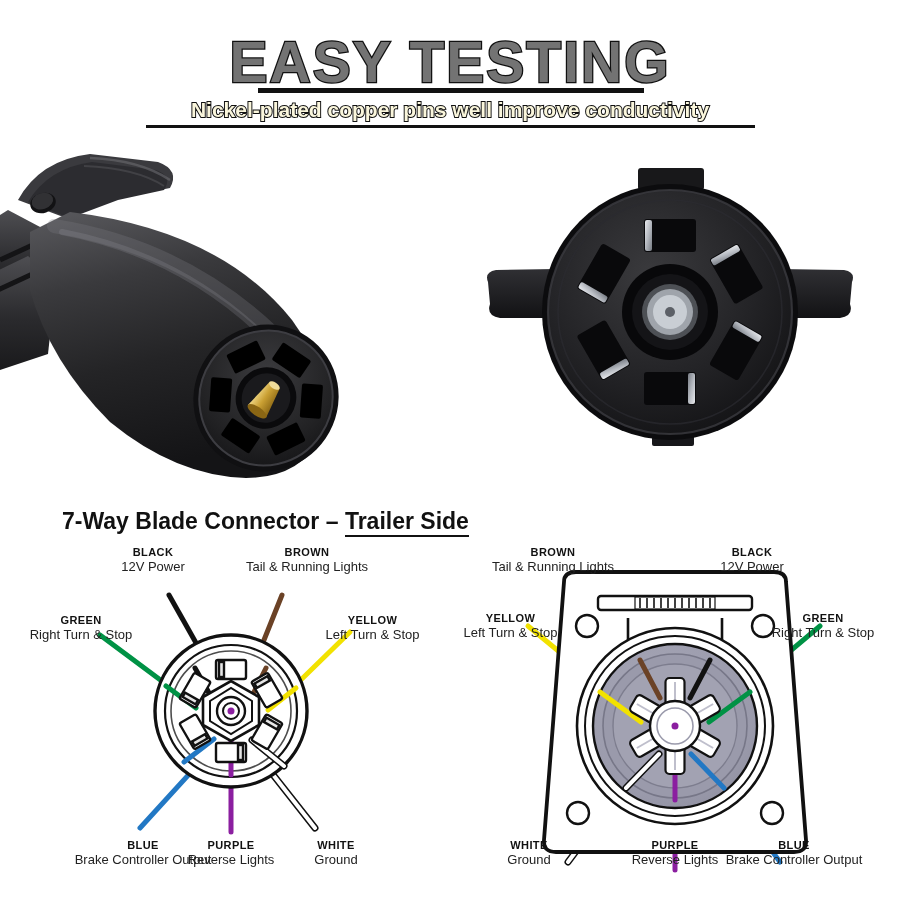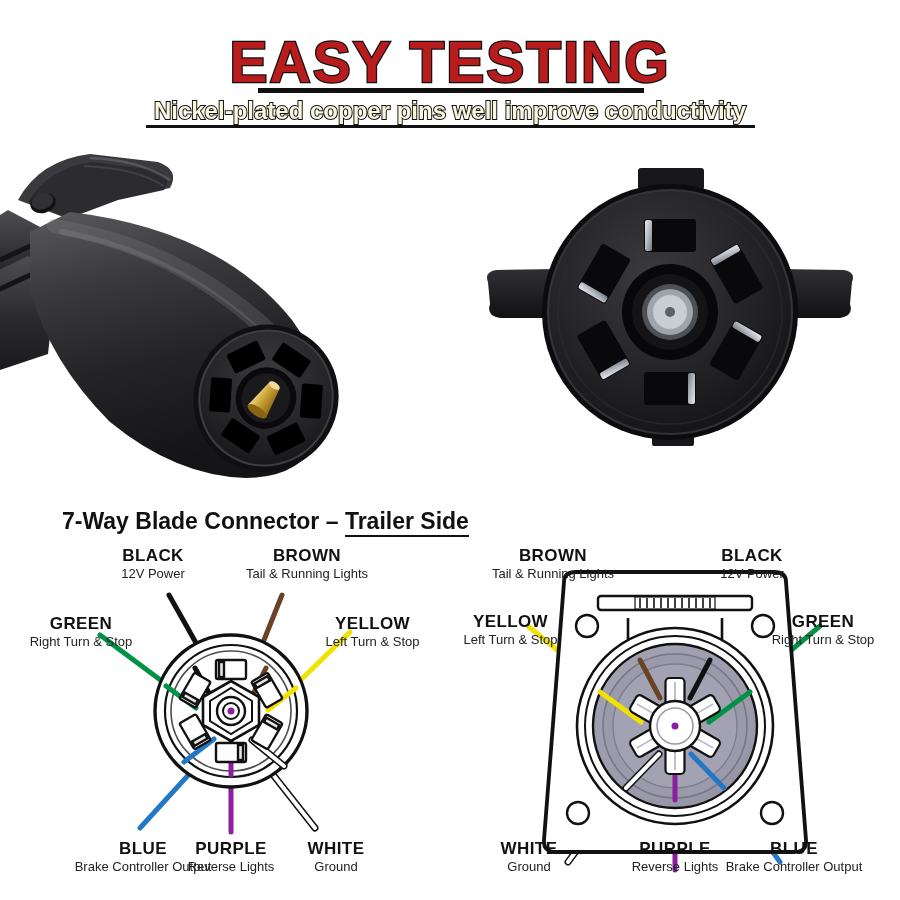--- a/index.html
+++ b/index.html
@@ -5,29 +5,29 @@
   html,body{margin:0;padding:0;background:#fff;}
   body{width:900px;height:900px;overflow:hidden;
        font-family:"Liberation Sans","DejaVu Sans",sans-serif;color:#111;}
   .page{position:relative;width:900px;height:900px;background:#fff;}
 
   
   .header{position:absolute;left:0;top:0;width:900px;height:132px;}
   .title{
     position:absolute;left:0;top:34px;width:900px;text-align:center;
     font-size:57px;font-weight:bold;letter-spacing:2px;line-height:1;
-    color:#b91c1c;
+    color:#737373;
     -webkit-text-stroke:2.5px #111;
     paint-order:stroke fill;
     font-family:"Liberation Sans","DejaVu Sans",sans-serif;
   }
   .title-rule{position:absolute;left:258px;top:88px;width:386px;height:5px;background:#111;}
   .subtitle{
     position:absolute;left:0;top:99px;width:900px;text-align:center;
-    font-size:24px;font-weight:bold;line-height:1;
+    font-size:21px;font-weight:bold;line-height:1;
     color:#faf6dc;-webkit-text-stroke:2px #111;paint-order:stroke fill;
   }
   .sub-rule{position:absolute;left:146px;top:125px;width:609px;height:3px;background:#111;}
 
   
   .photos{position:absolute;left:0;top:132px;width:900px;height:362px;}
 
   .plugPhoto{position:absolute;left:-30px;top:8px;width:420px;height:350px;}
   .sockPhoto{position:absolute;left:470px;top:30px;width:400px;height:300px;}
 
@@ -38,21 +38,21 @@
   .capRight{left:468px;}
 
   
   .diagrams{position:absolute;left:0;top:540px;width:900px;height:360px;}
   .diagram{position:absolute;top:0;width:450px;height:360px;}
   .dgLeft{left:0;}
   .dgRight{left:450px;}
   .diagram svg{position:absolute;left:0;top:0;}
 
   .lblGroup{position:absolute;white-space:nowrap;line-height:1.18;}
-  .lblGroup .n{font-size:17px;font-weight:bold;color:#111;letter-spacing:.4px;}
+  .lblGroup .n{font-size:11px;font-weight:bold;color:#111;letter-spacing:.4px;}
   .lblGroup .d{font-size:13px;font-weight:normal;color:#222;}
   .ta-c{text-align:center;}
 </style>
 </head>
 <body>
 
 <div class="page">
 
   <div class="header">
     <div class="title">EASY TESTING</div>

